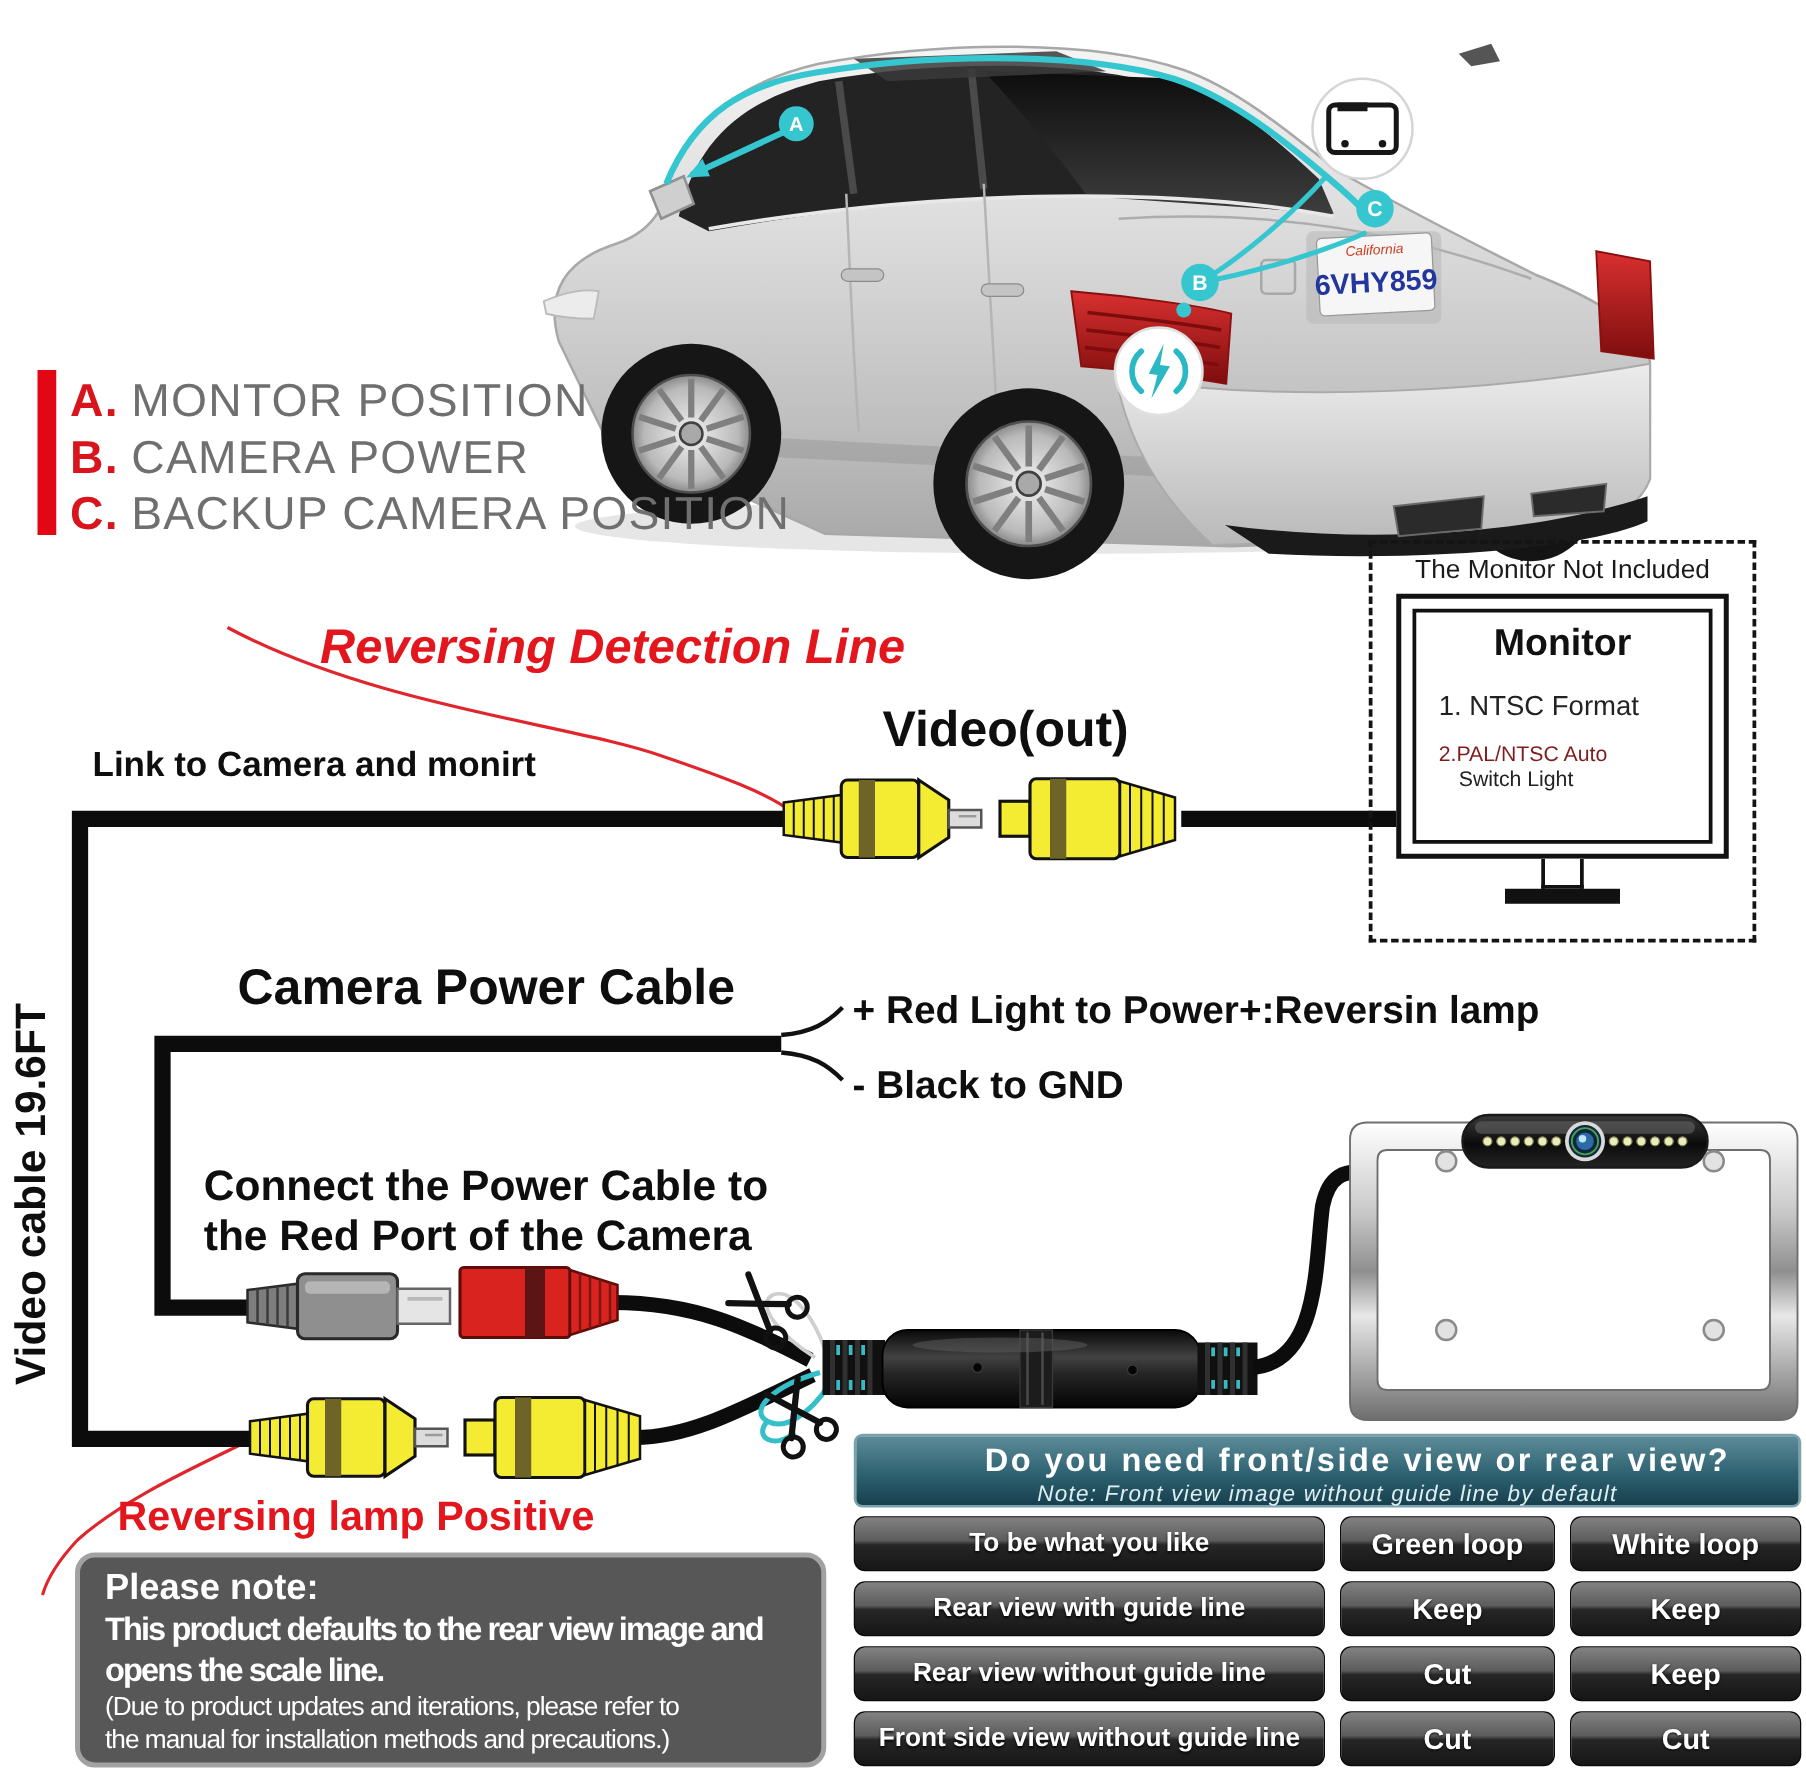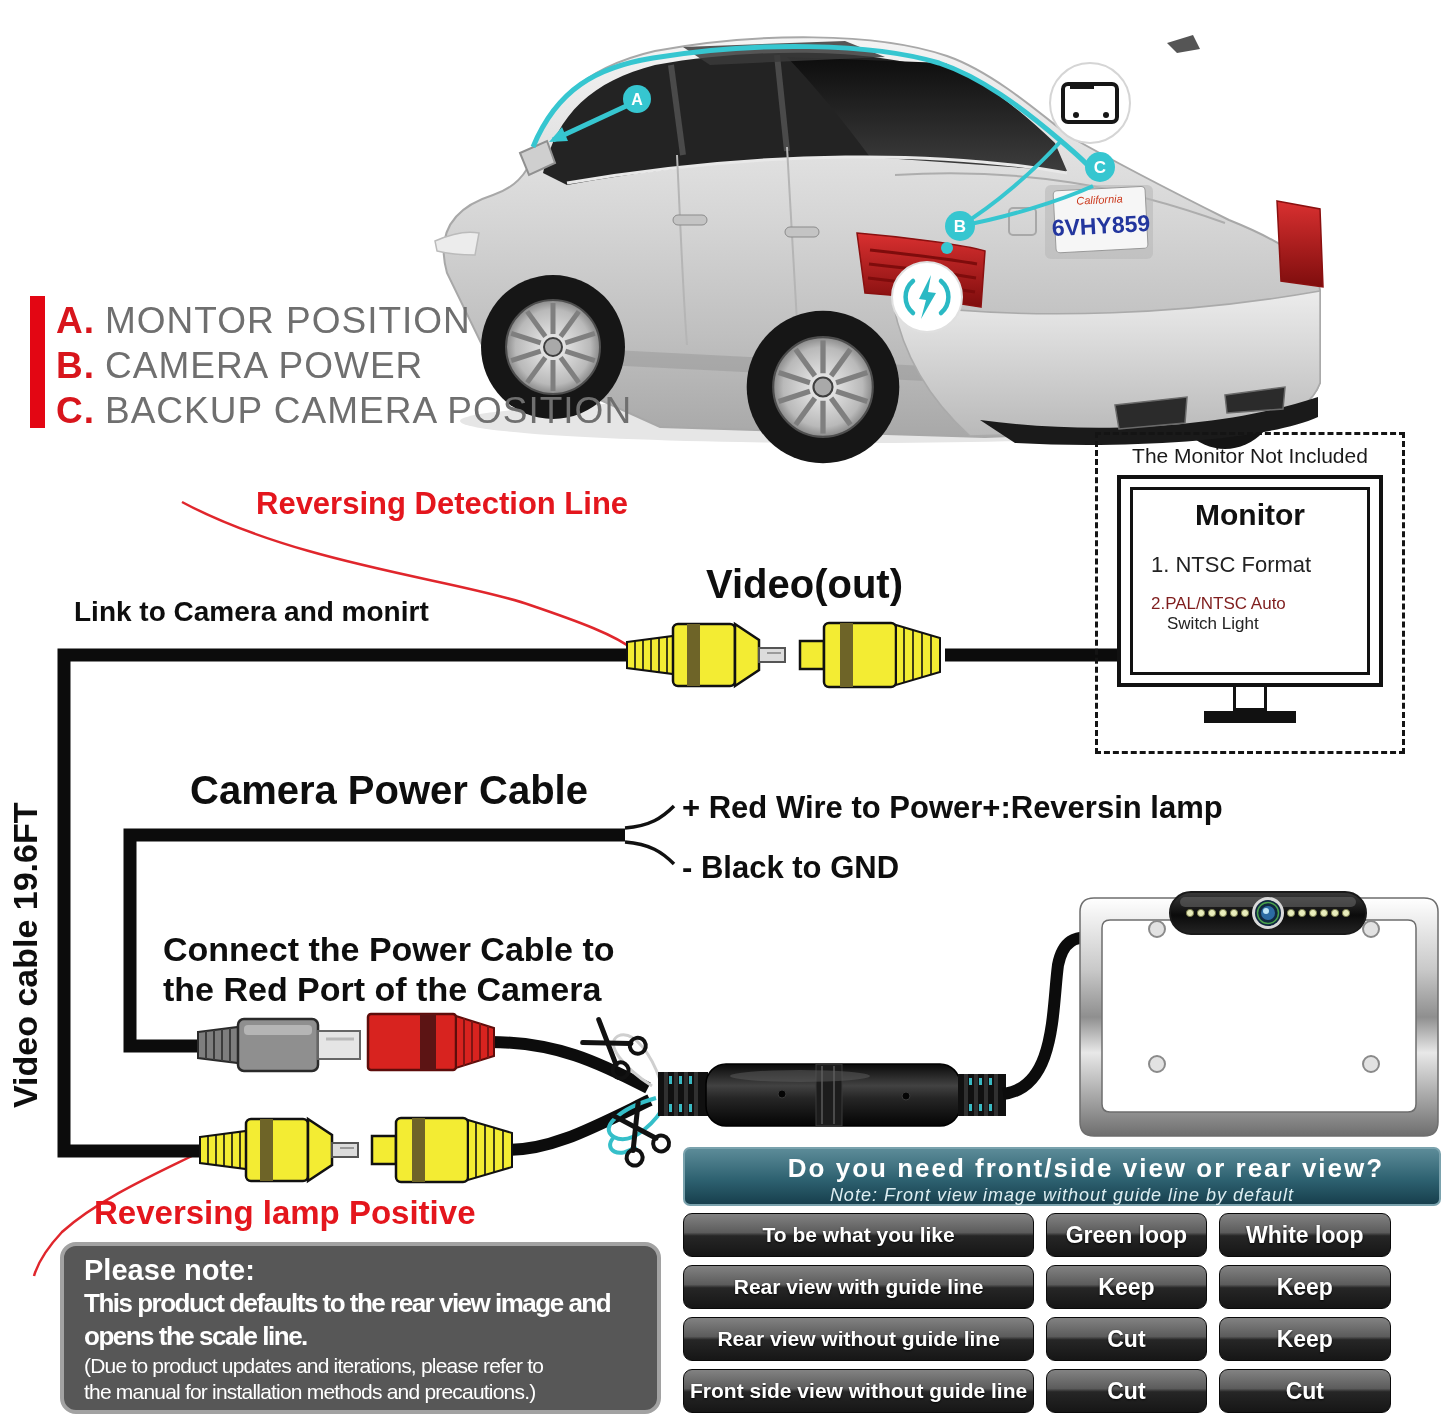--- a/index.html
+++ b/index.html
@@ -33,21 +33,21 @@
             border:4px solid #a2a2a2;border-radius:16px;box-sizing:border-box;padding:8px 20px;color:#fff;}
   .nb-title{font-size:29px;font-weight:bold;}
   .nb-b{font-size:26px;font-weight:bold;letter-spacing:-1.5px;line-height:33px;white-space:nowrap;}
   .nb-s{font-size:21px;letter-spacing:-0.8px;line-height:26px;white-space:nowrap;}
   
   .vt-header{position:absolute;left:683px;top:1147px;width:758px;height:59px;border-radius:7px;
              background:linear-gradient(180deg,#5c8b98 0%,#2e6271 55%,#173f4d 100%);
              border:2px solid #7aa2ad;box-sizing:border-box;color:#fff;text-align:center;}
   .vt-q{font-size:26px;font-weight:bold;letter-spacing:2px;margin-top:4px;padding-left:48px;}
   .vt-note{font-size:18px;font-style:italic;letter-spacing:1px;color:#ddeef2;margin-top:1px;}
-  .vt-row{position:absolute;left:683px;width:708px;height:44px;display:flex;gap:12px;}
+  .vt-row{position:absolute;left:683px;width:762px;height:44px;display:flex;gap:12px;}
   .vt-btn{border-radius:9px;border:1px solid #0a0a0a;color:#fff;display:flex;align-items:center;
           justify-content:center;font-weight:bold;text-shadow:0 1px 2px rgba(0,0,0,.85);box-sizing:border-box;
           background:linear-gradient(180deg,#828282 0%,#5c5c5c 44%,#262626 52%,#161616 100%);}
   .vt-opt{width:377px;font-size:21px;}
   .vt-val2{width:172px;font-size:23px;}
   .vt-val3{width:185px;font-size:23px;}
 </style>
 </head>
 <body>
 
@@ -369,26 +369,26 @@
   <div class="legend-row" style="top:300px">
     <span class="legend-key">A.</span><span class="legend-label">MONTOR POSITION</span>
   </div>
   <div class="legend-row" style="top:345px">
     <span class="legend-key">B.</span><span class="legend-label">CAMERA POWER</span>
   </div>
   <div class="legend-row" style="top:390px">
     <span class="legend-key">C.</span><span class="legend-label">BACKUP CAMERA POSITION</span>
   </div>
 
-  <div class="abs t-red" style="left:256px;top:486px;font-size:31px;">Reversing Detection Line</div>
+  <div class="abs t-red" style="left:256px;top:496px;font-size:39px;font-style:italic;">Reversing Detection Line</div>
   <div class="abs t-blk" style="left:74px;top:596px;font-size:28px;">Link to Camera and monirt</div>
   <div class="abs t-blk" style="left:706px;top:562px;font-size:40px;">Video(out)</div>
   <div class="abs t-blk" style="left:6px;top:1108px;font-size:34px;transform-origin:0 0;transform:rotate(-90deg);">Video cable 19.6FT</div>
   <div class="abs t-blk" style="left:190px;top:768px;font-size:40px;">Camera Power Cable</div>
-  <div class="abs t-blk" style="left:682px;top:790px;font-size:31px;">+ Red Wire to Power+:Reversin lamp</div>
+  <div class="abs t-blk" style="left:682px;top:790px;font-size:31px;">+ Red Light to Power+:Reversin lamp</div>
   <div class="abs t-blk" style="left:682px;top:850px;font-size:31px;">- Black to GND</div>
   <div class="abs t-blk" style="left:163px;top:930px;font-size:34px;">Connect the Power Cable to</div>
   <div class="abs t-blk" style="left:163px;top:970px;font-size:34px;">the Red Port of the Camera</div>
   <div class="abs t-red" style="left:94px;top:1194px;font-size:33px;">Reversing lamp Positive</div>
 
   <div class="monitor-box">
     <div class="mb-title">The Monitor Not Included</div>
     <div class="mb-monitor">
       <div class="mb-screen">
         <div class="mb-name">Monitor</div>

